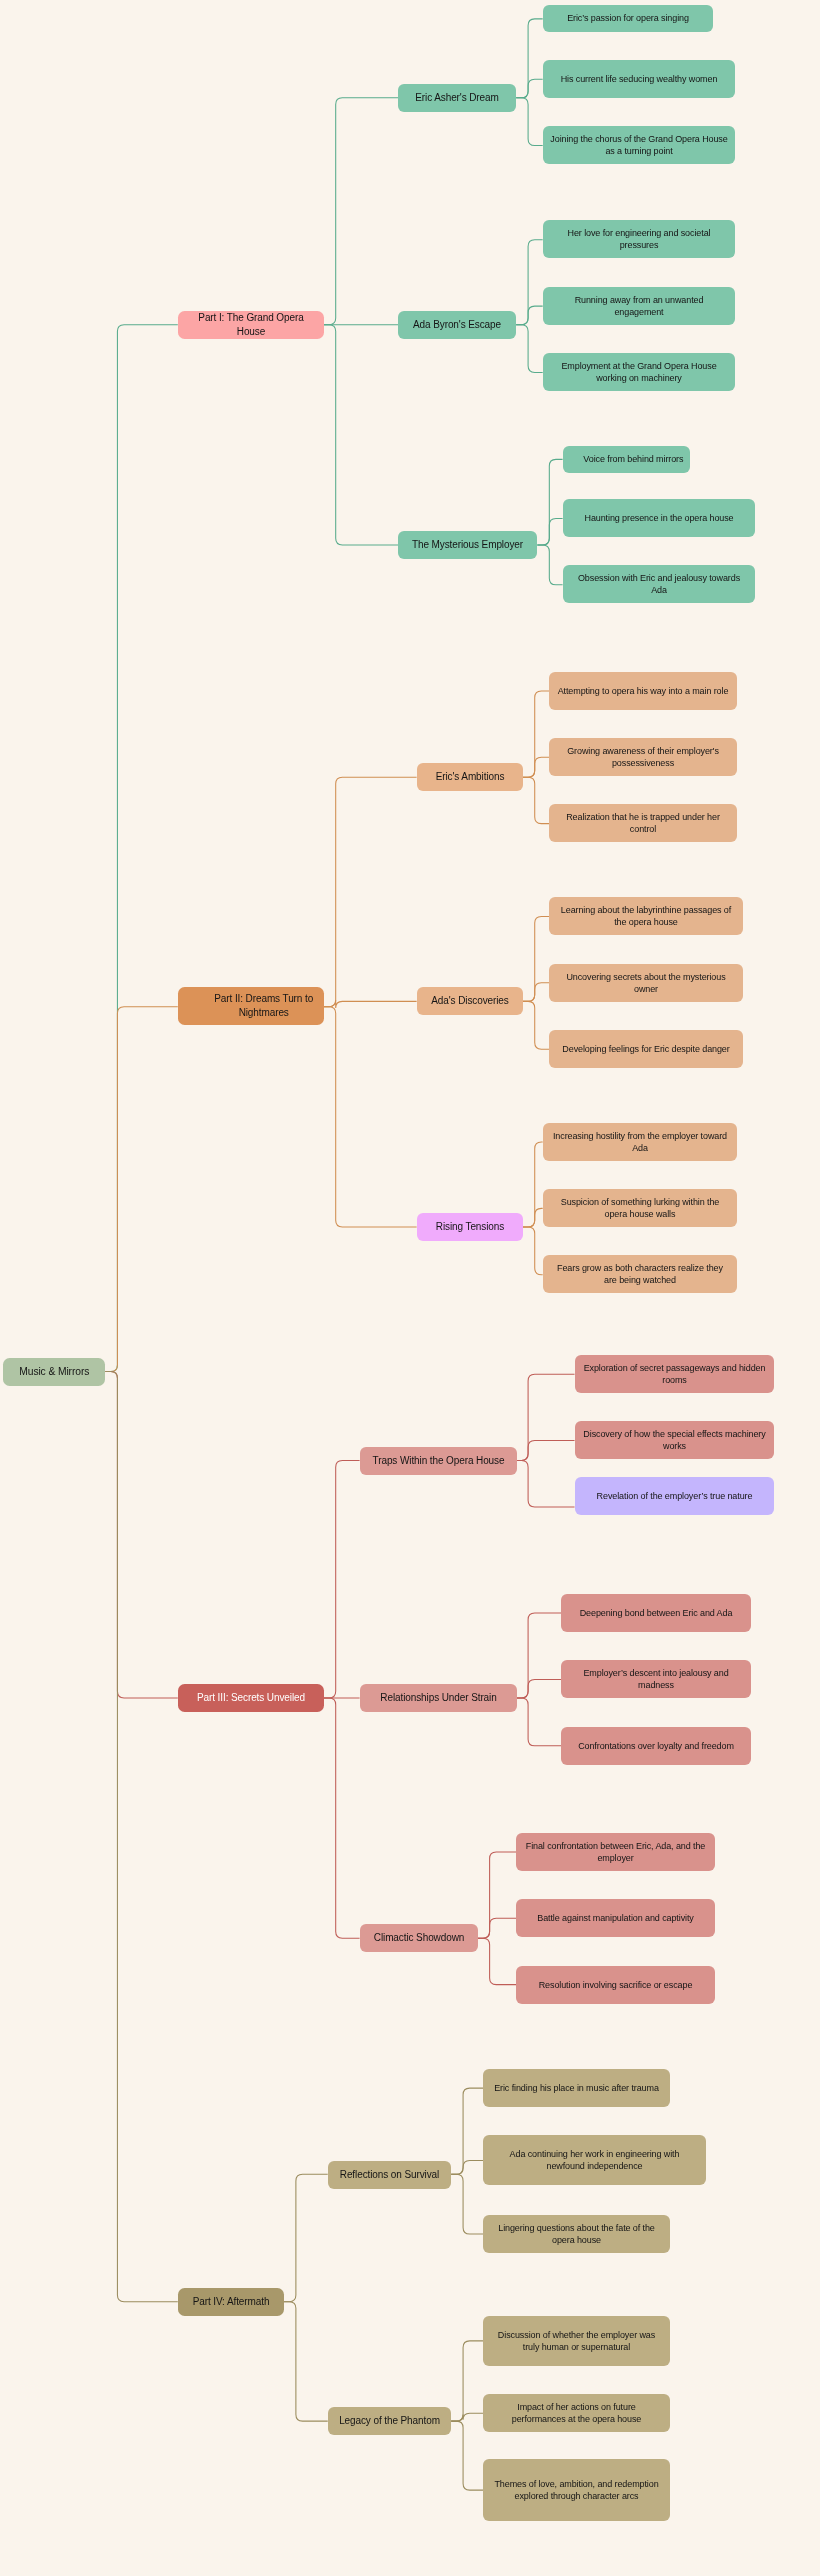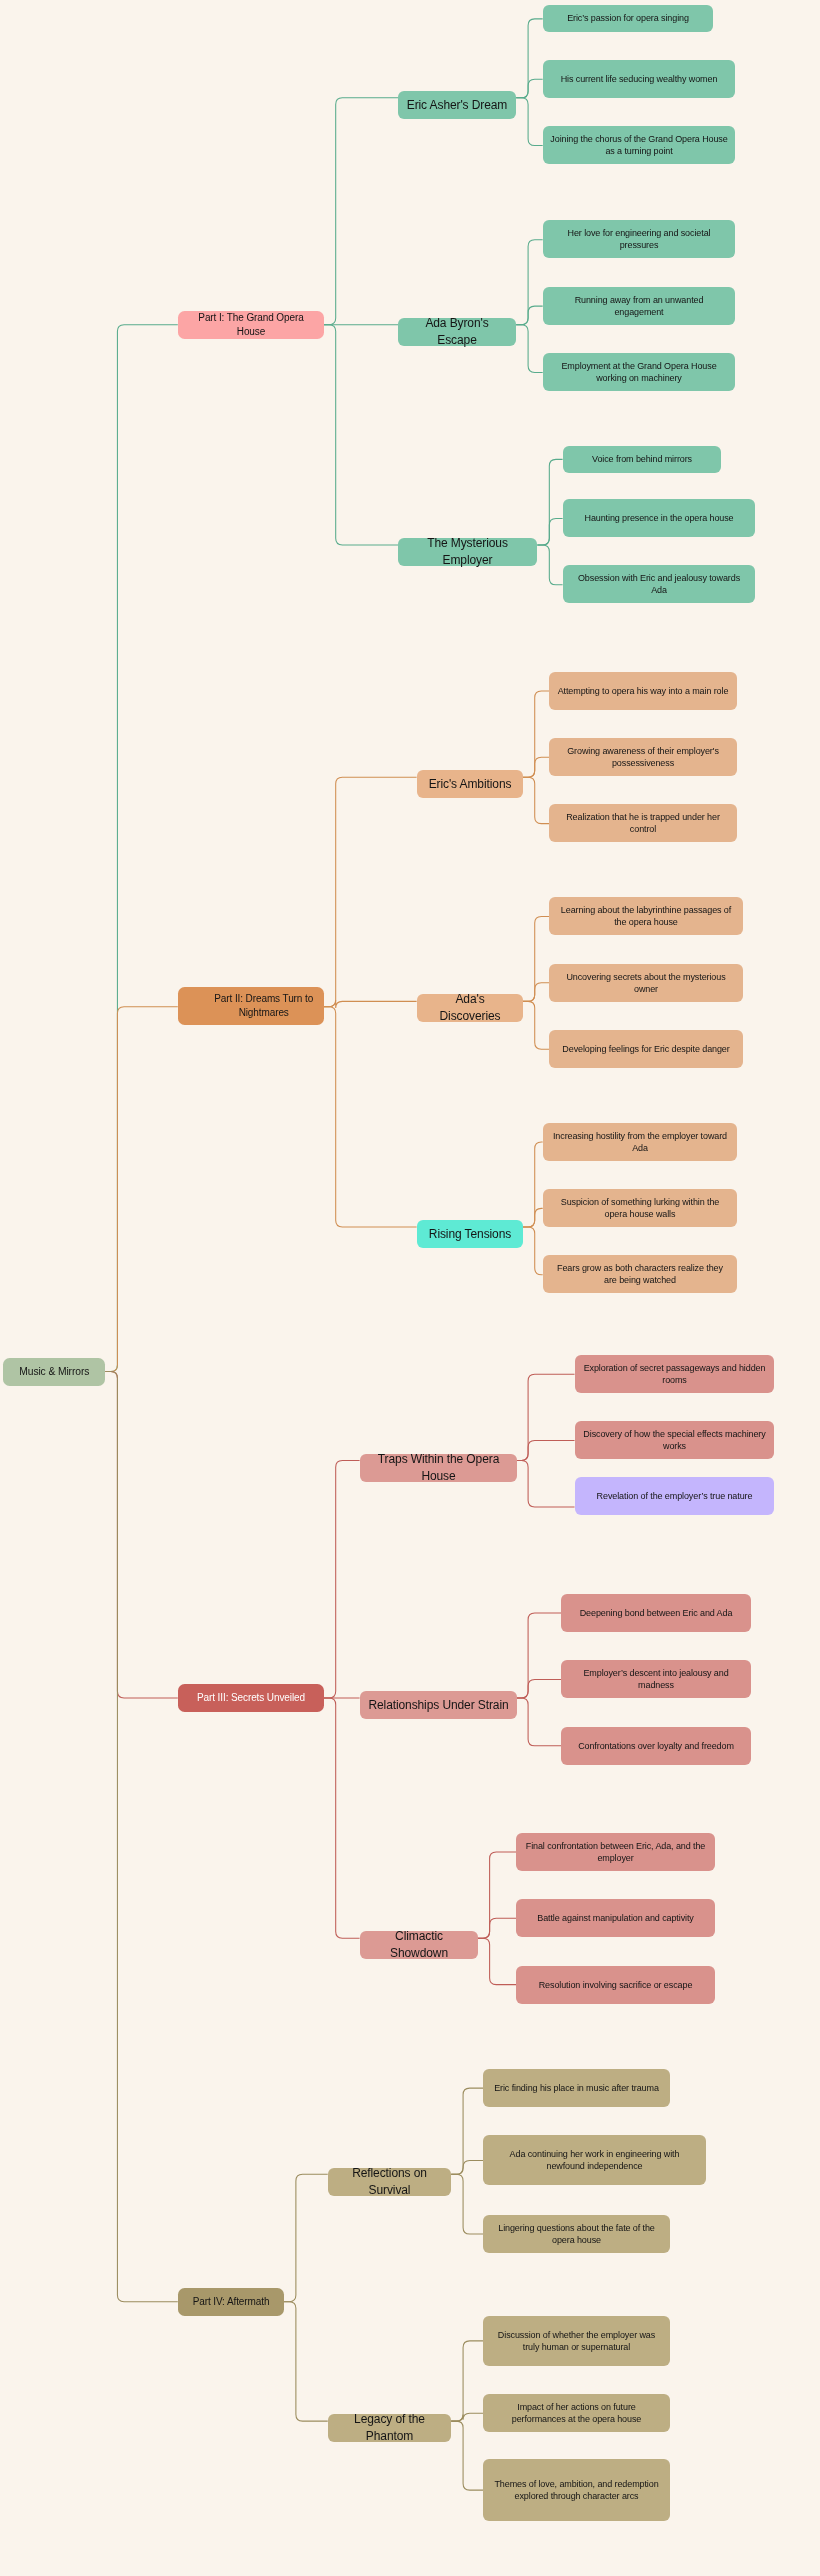--- a/index.html
+++ b/index.html
@@ -41,22 +41,21 @@
   }
   .node.root {
     font-size: 10.3px;
     border-radius: 6.6px;
   }
   .node.part {
     font-size: 10px;
     border-radius: 6.6px;
   }
   .node.sub {
-    font-size: 12px;
-    margin-top: 7px;
+    font-size: 10px;
   }
   .node.leaf {
     font-size: 9px;
   }
   .node.white-text { color: #ffffff; }
 </style>
 </head>
 <body>
 
 <div id="mindmap">
@@ -136,21 +135,21 @@
     </div>
     <div class="node leaf" style="left: 543px; top: 287px; width: 192px; min-height: 38px; height: 38px; background: rgb(127, 198, 170);">
       <span>Running away from an unwanted engagement</span>
     </div>
     <div class="node leaf" style="left: 543px; top: 353px; width: 192px; min-height: 38px; height: 38px; background: rgb(127, 198, 170);">
       <span>Employment at the Grand Opera House working on machinery</span>
     </div>
     <div class="node sub" style="left: 398px; top: 531px; width: 139px; min-height: 28px; height: 28px; background: rgb(127, 198, 170);">
       <span>The Mysterious Employer</span>
     </div>
-    <div class="node leaf" style="left: 563px; top: 446px; width: 158px; min-height: 26.5px; height: 26.5px; background: rgb(127, 198, 170);">
+    <div class="node leaf" style="left: 563px; top: 446px; width: 127px; min-height: 26.5px; height: 26.5px; background: rgb(127, 198, 170); justify-content: flex-end;">
       <span>Voice from behind mirrors</span>
     </div>
     <div class="node leaf" style="left: 563px; top: 499px; width: 192px; min-height: 38px; height: 38px; background: rgb(127, 198, 170);">
       <span>Haunting presence in the opera house</span>
     </div>
     <div class="node leaf" style="left: 563px; top: 565px; width: 192px; min-height: 38px; height: 38px; background: rgb(127, 198, 170);">
       <span>Obsession with Eric and jealousy towards Ada</span>
     </div>
     <div class="node part" style="left: 178px; top: 987px; width: 146px; min-height: 38px; height: 38px; background: rgb(220, 146, 87); padding-left: 32px;">
       <span>Part II: Dreams Turn to Nightmares</span>
@@ -172,21 +171,21 @@
     </div>
     <div class="node leaf" style="left: 549px; top: 897px; width: 194px; min-height: 38px; height: 38px; background: rgb(228, 180, 142);">
       <span>Learning about the labyrinthine passages of the opera house</span>
     </div>
     <div class="node leaf" style="left: 549px; top: 964px; width: 194px; min-height: 38px; height: 38px; background: rgb(228, 180, 142);">
       <span>Uncovering secrets about the mysterious owner</span>
     </div>
     <div class="node leaf" style="left: 549px; top: 1030px; width: 194px; min-height: 38px; height: 38px; background: rgb(228, 180, 142);">
       <span>Developing feelings for Eric despite danger</span>
     </div>
-    <div class="node sub" style="left: 417px; top: 1213px; width: 106px; min-height: 28px; height: 28px; background: #5eead4;">
+    <div class="node sub" style="left: 417px; top: 1213px; width: 106px; min-height: 28px; height: 28px; background: #f0abfc;">
       <span>Rising Tensions</span>
     </div>
     <div class="node leaf" style="left: 543px; top: 1123px; width: 194px; min-height: 38px; height: 38px; background: rgb(228, 180, 142);">
       <span>Increasing hostility from the employer toward Ada</span>
     </div>
     <div class="node leaf" style="left: 543px; top: 1189px; width: 194px; min-height: 38px; height: 38px; background: rgb(228, 180, 142);">
       <span>Suspicion of something lurking within the opera house walls</span>
     </div>
     <div class="node leaf" style="left: 543px; top: 1255px; width: 194px; min-height: 38px; height: 38px; background: rgb(228, 180, 142);">
       <span>Fears grow as both characters realize they are being watched</span>

